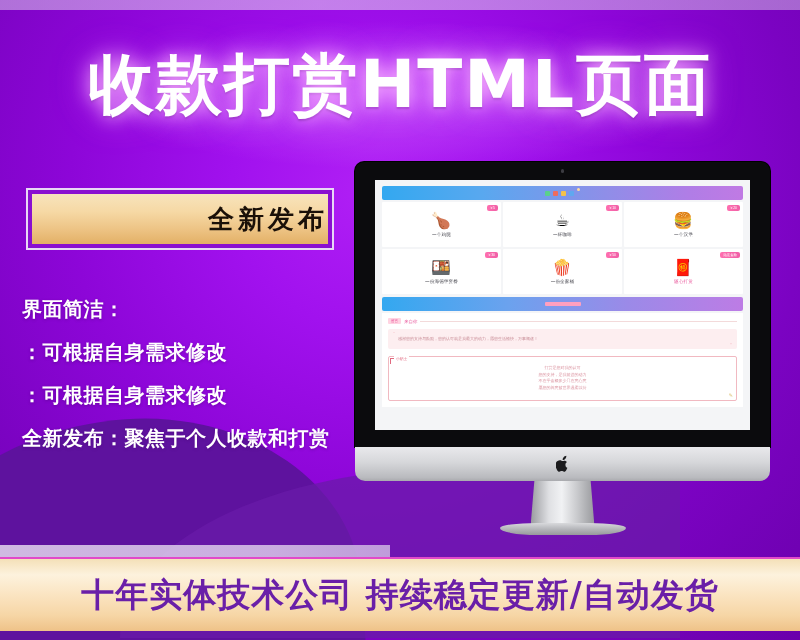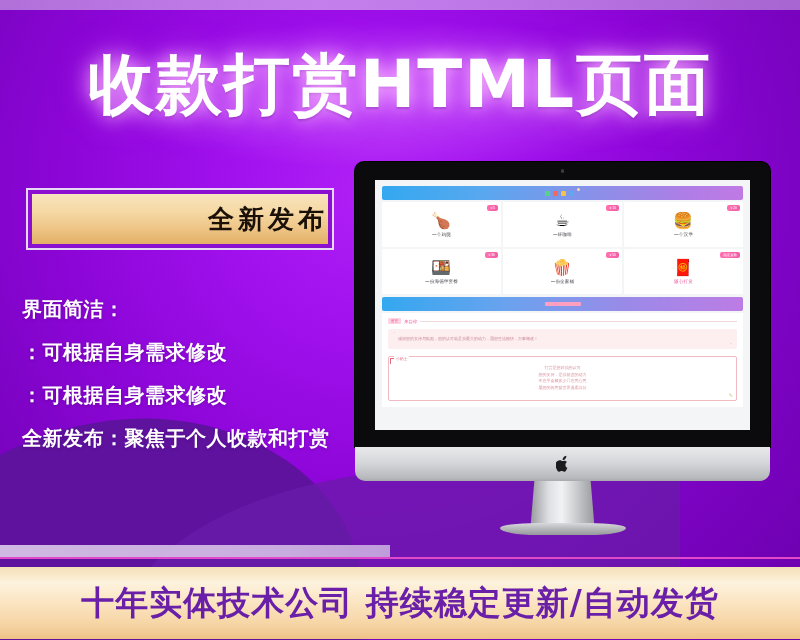--- a/index.html
+++ b/index.html
@@ -195,21 +195,21 @@
   }
   .noted .corner { position:absolute; left:1px; top:1px; width:6px;height:6px;border-left:1px solid #e06a80;border-top:1px solid #e06a80;}
   .noted .nline { font-size:4px; color:#d98f9c; line-height:6.5px; }
   .noted .pencil { position:absolute; right:3px; bottom:2px; font-size:5px; color:#d9bb6a; }
 
   
   #banner-line { position:absolute; left:0; top:557px; width:800px; height:2px; background:#e149c9; }
   #banner {
     position:absolute; left:0; top:559px; width:800px; height:72px;
     background:linear-gradient(180deg,#f4e0b8 0%,#fdf2dd 22%,#fbe5c3 48%,#f6d6a6 78%,#eec288 100%);
-    display:flex; align-items:center; justify-content:center;margin-top:8px;
+    display:flex; align-items:center; justify-content:center;
   }
   #banner-text {
     font-size:33px; font-weight:bold; color:#6a1fa8;
     letter-spacing:1px;
     font-family:"DejaVu Sans","Liberation Sans",sans-serif;
     white-space:nowrap;
   }
   #banner-strip-left {
     position:absolute; left:0; top:545px; width:390px; height:12px;
     background:linear-gradient(90deg,#ece3f3 0%,#e2d2ee 70%,#d3bde5 100%);

